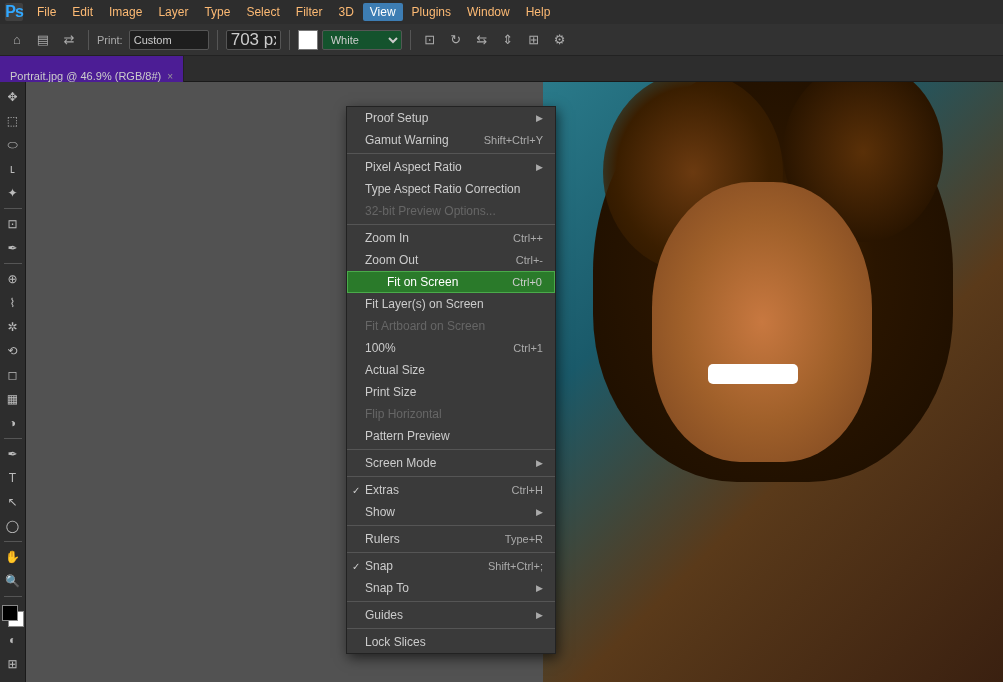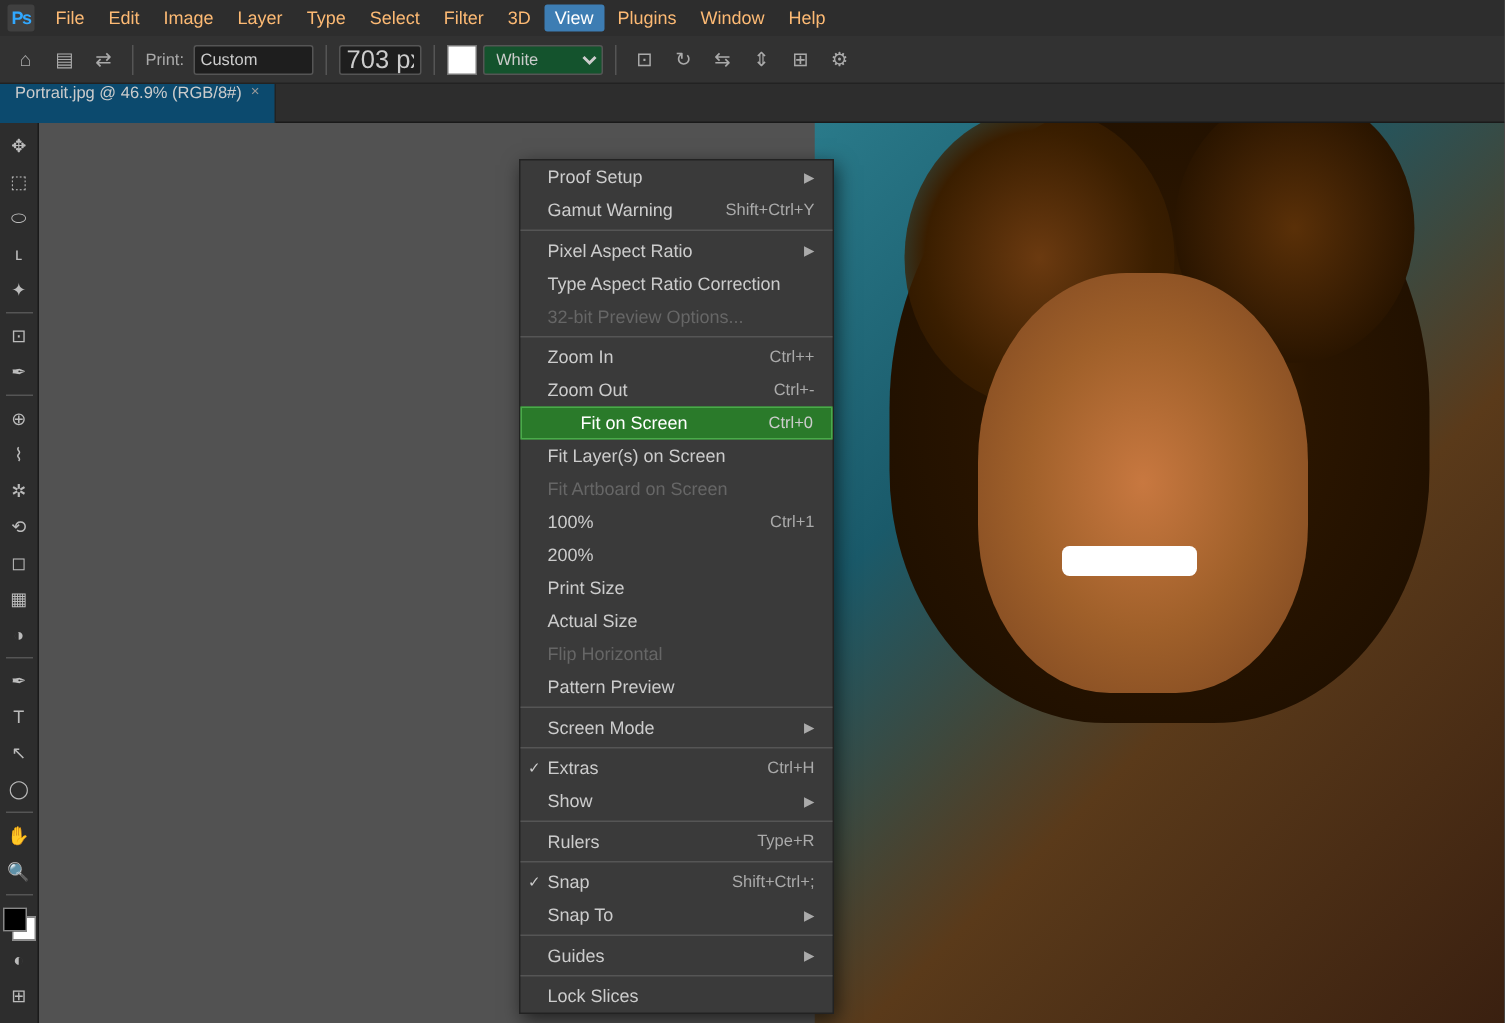--- a/index.html
+++ b/index.html
@@ -32,21 +32,21 @@
       justify-content: center;
     }
     .ps-logo {
       width: 18px;
       height: 18px;
       background: #404040;
       border-radius: 2px;
       display: flex;
       align-items: center;
       justify-content: center;
-      font-size: 12px;
+      font-size: 16px;
       font-weight: bold;
       color: #31a8ff;
       letter-spacing: -1px;
     }
     .menu-item {
       padding: 2px 7px;
       cursor: pointer;
       color: #fdba74;
       font-size: 12px;
       border-radius: 2px;
@@ -125,24 +125,24 @@
     
     .tab-bar {
       display: flex;
       align-items: center;
       background: #2d2d2d;
       height: 26px;
       border-bottom: 1px solid #1a1a1a;
     }
     .tab {
       display: flex;
-      align-items: flex-start;
+      align-items: flex-end;
       padding: 0 10px;
       height: 26px;
-      background: #0c4a6e;
+      background: #4c1d95;
       color: #ccc;
       font-size: 11px;
       border-right: 1px solid #222;
       gap: 6px;
       cursor: pointer;
     }
     .tab-close {
       color: #999;
       font-size: 10px;
       cursor: pointer;
@@ -472,27 +472,24 @@
         <span>Fit Layer(s) on Screen</span>
       </div>
       <div class="menu-entry disabled">
         <span>Fit Artboard on Screen</span>
       </div>
       <div class="menu-entry">
         <span>100%</span>
         <span class="shortcut">Ctrl+1</span>
       </div>
       <div class="menu-entry">
-        <span>200%</span>
+        <span>Actual Size</span>
       </div>
       <div class="menu-entry">
         <span>Print Size</span>
-      </div>
-      <div class="menu-entry">
-        <span>Actual Size</span>
       </div>
       <div class="menu-entry disabled">
         <span>Flip Horizontal</span>
       </div>
       <div class="menu-entry">
         <span>Pattern Preview</span>
       </div>
 
       <div class="menu-separator"></div>
 

